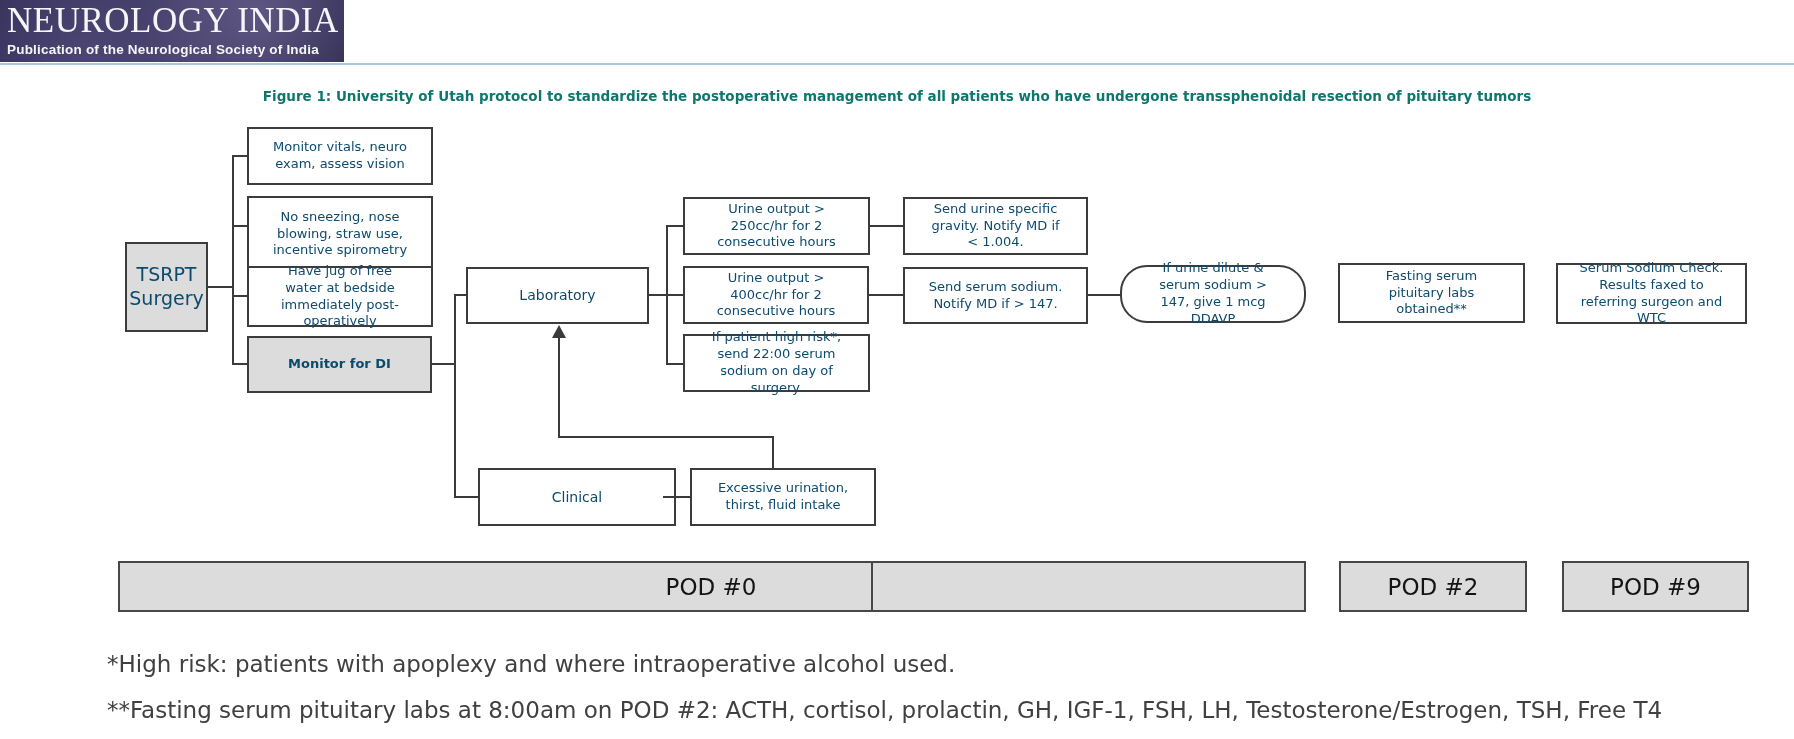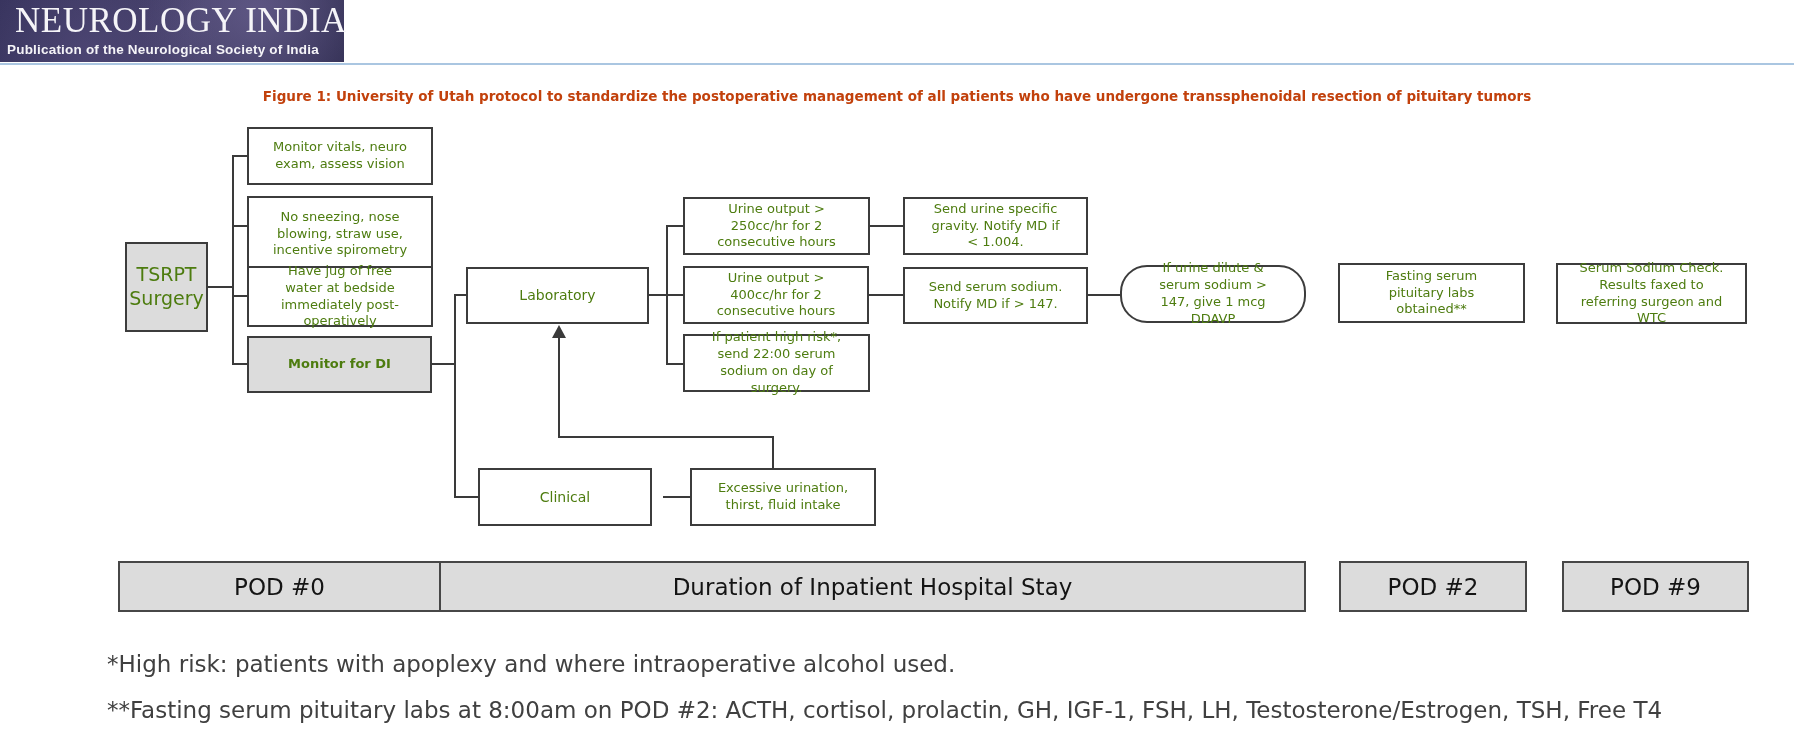--- a/index.html
+++ b/index.html
@@ -23,51 +23,50 @@
     color: #f5f4f8;
     box-sizing: border-box;
     padding: 2px 6px 0 7px;
     display: block; text-decoration: none;
   }
   .journal-title {
     font-family: "Liberation Serif", "DejaVu Serif", serif;
     font-size: 35px; line-height: 38px;
     letter-spacing: 0.5px;
     white-space: nowrap;
-    margin-left: 8px;
   }
   .journal-subtitle {
     font-family: "Liberation Sans", sans-serif;
     font-size: 13.5px; font-weight: bold;
     letter-spacing: 0.2px;
     margin-top: 2px;
     white-space: nowrap;
   }
   .header-rule {
     position: absolute; left: 0; top: 63px;
     width: 1794px; height: 2px;
     background: #aac6e1;
   }
 
   
   .caption {
     position: absolute; left: 0; top: 88px;
     width: 1794px;
     text-align: center;
     font-size: 13.5px; font-weight: bold;
-    color: #c2410c;
+    color: #0f766e;
   }
 
   
   .node {
     position: absolute;
     box-sizing: border-box;
     border: 2px solid #3c3c3c;
     background: #ffffff;
-    color: #4d7c0f;
+    color: #0c4a6e;
     font-size: 13px; line-height: 1.3;
     display: flex; align-items: center; justify-content: center;
     text-align: center;
     padding: 2px 21px;
   }
   .node.gray { background: #dcdcdc; }
   .node.bold { font-weight: bold; }
   .node.big  { font-size: 19px; line-height: 1.25; }
   .node.mid  { font-size: 14px; }
 
@@ -142,21 +141,21 @@
     <div class="node" style="left:903px; top:197px; width:185px; height:58px;">Send urine specific gravity. Notify MD if &lt; 1.004.</div>
 
     <div class="node" style="left:903px; top:267px; width:185px; height:57px;">Send serum sodium. Notify MD if &gt; 147.</div>
 
     <div class="node" style="left:1120px; top:265px; width:186px; height:58px;border-radius:27px;">If urine dilute &amp; serum sodium &gt; 147, give 1 mcg DDAVP</div>
 
     <div class="node" style="left:1338px; top:263px; width:187px; height:60px;">Fasting serum pituitary labs obtained**</div>
 
     <div class="node" style="left:1556px; top:263px; width:191px; height:61px;">Serum Sodium Check. Results faxed to referring surgeon and WTC</div>
 
-    <div class="node mid" style="left:478px; top:468px; width:174px; height:58px;">Clinical</div>
+    <div class="node mid" style="left:478px; top:468px; width:198px; height:58px;">Clinical</div>
 
     <div class="node" style="left:690px; top:468px; width:186px; height:58px;">Excessive urination, thirst, fluid intake</div>
 
     <div class="line h" style="left:207px; top:286px; width:27px;"></div>
     <div class="line v" style="left:232px; top:155px; height:210px;"></div>
     <div class="line h" style="left:232px; top:155px; width:16px;"></div>
     <div class="line h" style="left:232px; top:225px; width:16px;"></div>
     <div class="line h" style="left:232px; top:295px; width:16px;"></div>
     <div class="line h" style="left:232px; top:363px; width:16px;"></div>
 
@@ -178,21 +177,20 @@
 
     <div class="line v" style="left:772px; top:436px; height:33px;"></div>
     <div class="line h" style="left:558px; top:436px; width:216px;"></div>
     <div class="line v" style="left:558px; top:337px; height:100px;"></div>
     <div class="arrow-up" style="left:552px; top:325px;"></div>
   </div>
 
   <div class="bar bar-main" style="left:118px; top:561px; width:1188px; height:51px;">
     <div class="bar-cell" style="width:319px;">POD #0</div>
     <div class="bar-divider"></div>
-    <div class="bar-cell" style="flex:1;">Duration of Inpatient Hospital Stay</div>
   </div>
   <div class="bar" style="left:1339px; top:561px; width:188px; height:51px;">POD #2</div>
   <div class="bar" style="left:1562px; top:561px; width:187px; height:51px;">POD #9</div>
 
   <div class="footnote" style="top:651px;">*High risk: patients with apoplexy and where intraoperative alcohol used.</div>
   <div class="footnote" style="top:697px;">**Fasting serum pituitary labs at 8:00am on POD #2: ACTH, cortisol, prolactin, GH, IGF-1, FSH, LH, Testosterone/Estrogen, TSH, Free T4</div>
 
 </div>
 
 </body></html>

